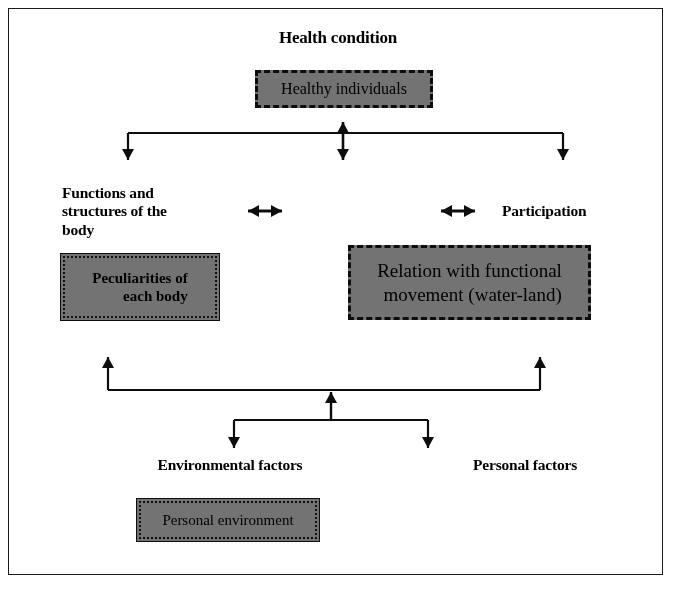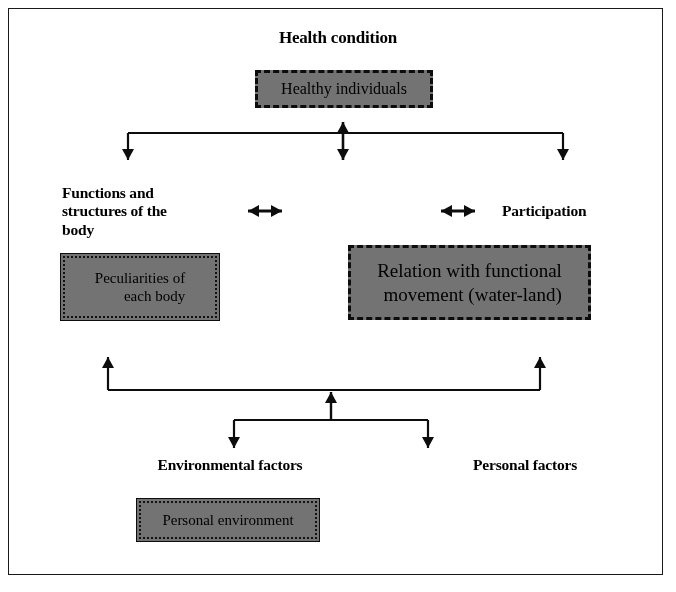--- a/index.html
+++ b/index.html
@@ -135,21 +135,21 @@
 
 
   <div class="lbl" style="left:482px; top:202px; width:150px; text-align:left; font-size:15.5px;margin-left:20px;">Participation</div>
 
   <div class="lbl" style="left:120px; top:456px; width:220px; text-align:center; font-size:15.5px;">Environmental factors</div>
 
   <div class="lbl" style="left:362px; top:456px; width:215px; text-align:right; font-size:15.5px;">Personal factors</div>
 
   <div class="boxtext box-dashed" style="left:255px; top:70px; width:178px; height:38px; font-size:16px;">Healthy individuals</div>
 
-  <div class="boxtext box-double" style="left:60px; top:253px; width:160px; height:68px; font-size:15px;">Peculiarities of
+  <div class="boxtext box-double" style="left:60px; top:253px; width:160px; height:68px; font-size:15px;font-weight:bold;">Peculiarities of
 each body</div>
 
   <div class="boxtext box-dashed" style="left:348px; top:245px; width:243px; height:75px; font-size:19px;">Relation with functional
 movement (water-land)</div>
 
   <div class="boxtext box-double" style="left:136px; top:498px; width:184px; height:44px; font-size:15px;">Personal environment</div>
 
 
 </div>
 

